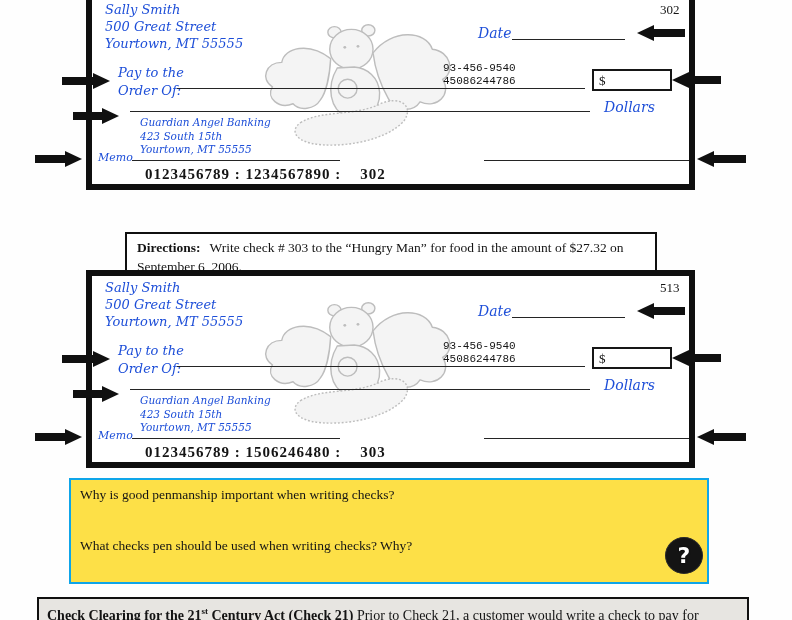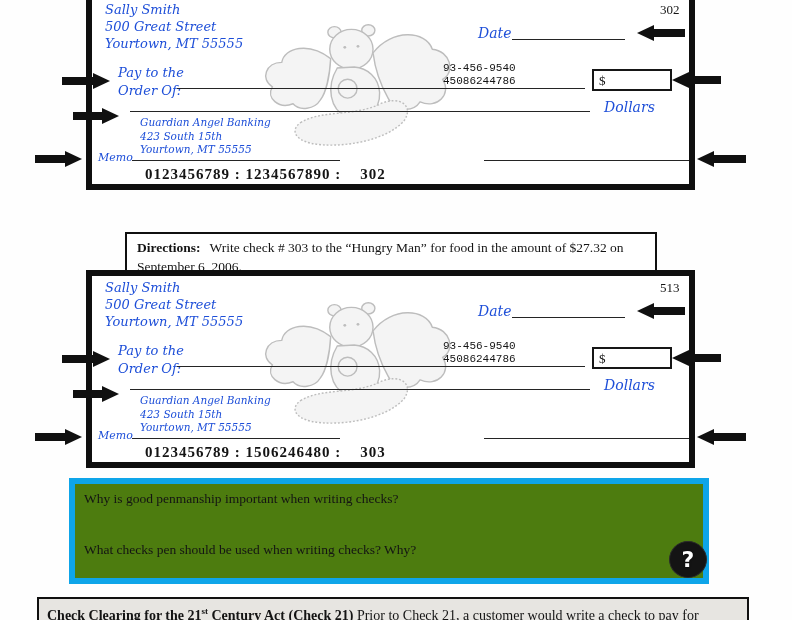--- a/index.html
+++ b/index.html
@@ -43,21 +43,21 @@
   .arrow { position:absolute; display:flex; align-items:center; height:16px; z-index:6; }
   .arrow .shaft { height:8px; background:#101010; flex:1; }
   .head-r { width:0; height:0; border-top:8px solid transparent; border-bottom:8px solid transparent; border-left:17px solid #101010; }
   .head-l { width:0; height:0; border-top:8px solid transparent; border-bottom:8px solid transparent; border-right:17px solid #101010; }
 
   
   .directions { position:absolute; left:125px; top:210px; width:532px; min-height:48px; border:2.5px solid #101010; background:#fff; padding:4px 10px 6px 10px; font-size:13.5px; line-height:19px;margin-top:22px; }
   .directions b { font-weight:bold; margin-right:9px; }
 
   
-  .questions { position:absolute; left:69px; top:478px; width:640px; height:106px; border:6px solid #0ea5e9; background:#4d7c0f; }
+  .questions { position:absolute; left:69px; top:478px; width:640px; height:106px; border:2px solid #0ea5e9; background:#fde047; }
   .questions p { position:absolute; left:9px; font-size:13.5px; }
   .q1 { top:7px; }
   .q2 { top:58px; }
   .help { position:absolute; left:594px; top:57px; width:38px; height:37px; border-radius:50%; background:#141414; color:#fff;
           display:flex; align-items:center; justify-content:center; font-family:"DejaVu Sans",sans-serif; font-weight:bold; font-size:22px;
           text-shadow:0 0 2px #000; border:1.5px solid #2b2b2b; }
 
   
   .check21 { position:absolute; left:37px; top:597px; width:712px; height:44px; border:2px solid #101010; background:#e7e5e1; padding:3px 8px; font-size:14px; line-height:19px; }
   .check21 .t { font-weight:bold; text-decoration:underline; }

